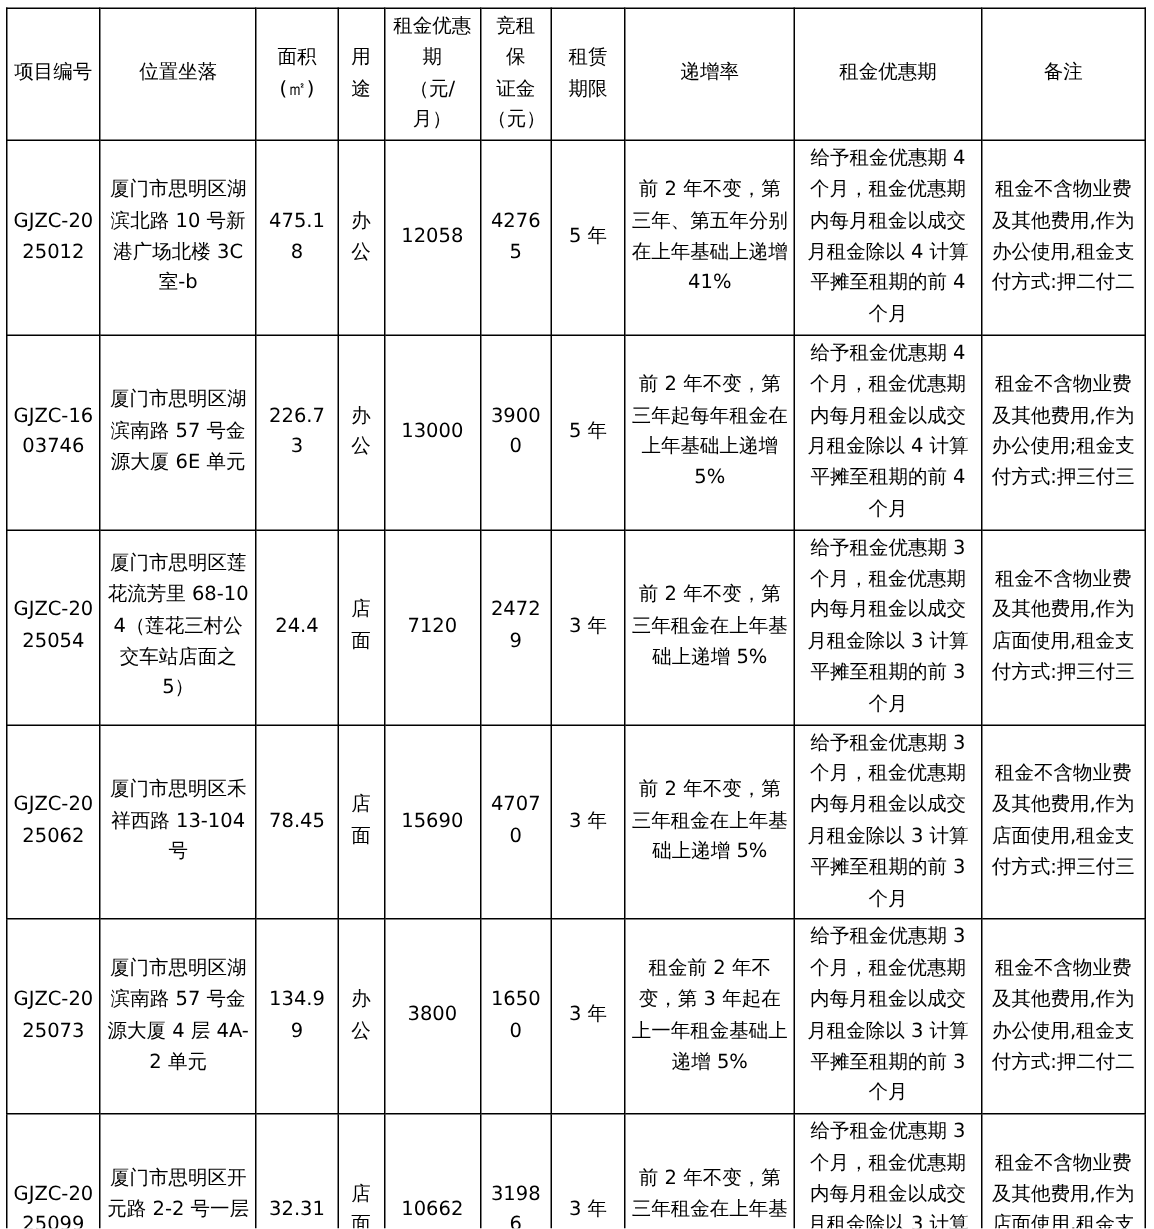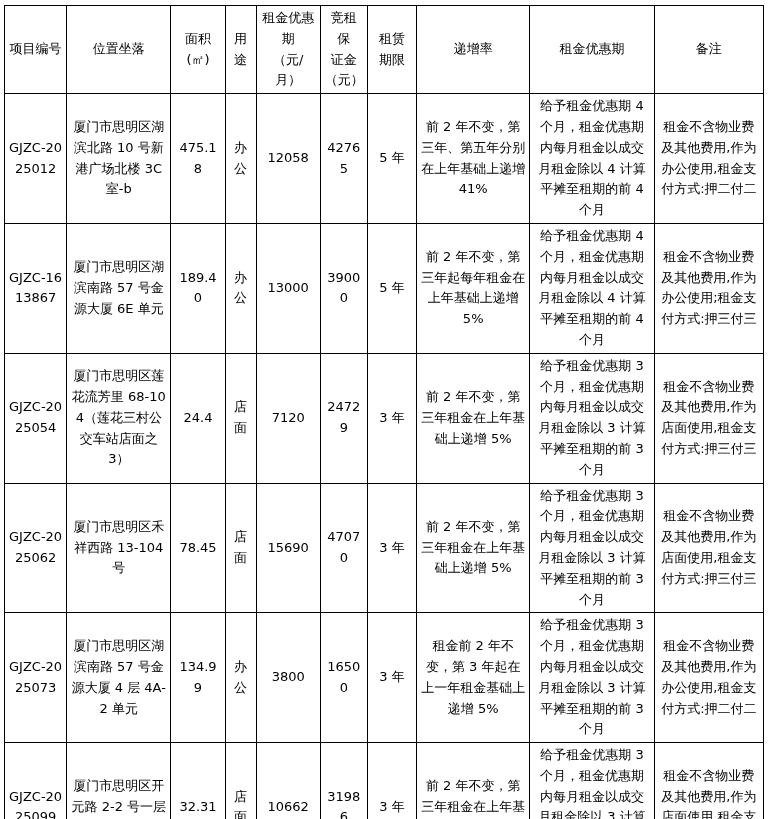--- a/index.html
+++ b/index.html
@@ -82,34 +82,34 @@
           <td>475.18</td>
           <td>办公</td>
           <td>12058</td>
           <td>42765</td>
           <td>5 年</td>
           <td>前 2 年不变，第三年、第五年分别在上年基础上递增 41%</td>
           <td>给予租金优惠期 4 个月，租金优惠期内每月租金以成交月租金除以 4 计算平摊至租期的前 4 个月</td>
           <td>租金不含物业费及其他费用,作为办公使用,租金支付方式:押二付二</td>
         </tr>
         <tr>
-          <td>GJZC-1613867</td>
+          <td>GJZC-1603746</td>
           <td>厦门市思明区湖滨南路 57 号金源大厦 6E 单元</td>
-          <td>189.40</td>
+          <td>226.73</td>
           <td>办公</td>
           <td>13000</td>
           <td>39000</td>
           <td>5 年</td>
           <td>前 2 年不变，第三年起每年租金在上年基础上递增 5%</td>
           <td>给予租金优惠期 4 个月，租金优惠期内每月租金以成交月租金除以 4 计算平摊至租期的前 4 个月</td>
           <td>租金不含物业费及其他费用,作为办公使用;租金支付方式:押三付三</td>
         </tr>
         <tr>
           <td>GJZC-2025054</td>
-          <td>厦门市思明区莲花流芳里 68-104（莲花三村公交车站店面之 3）</td>
+          <td>厦门市思明区莲花流芳里 68-104（莲花三村公交车站店面之 5）</td>
           <td>24.4</td>
           <td>店面</td>
           <td>7120</td>
           <td>24729</td>
           <td>3 年</td>
           <td>前 2 年不变，第三年租金在上年基础上递增 5%</td>
           <td>给予租金优惠期 3 个月，租金优惠期内每月租金以成交月租金除以 3 计算平摊至租期的前 3 个月</td>
           <td>租金不含物业费及其他费用,作为店面使用,租金支付方式:押三付三</td>
         </tr>
         <tr>

